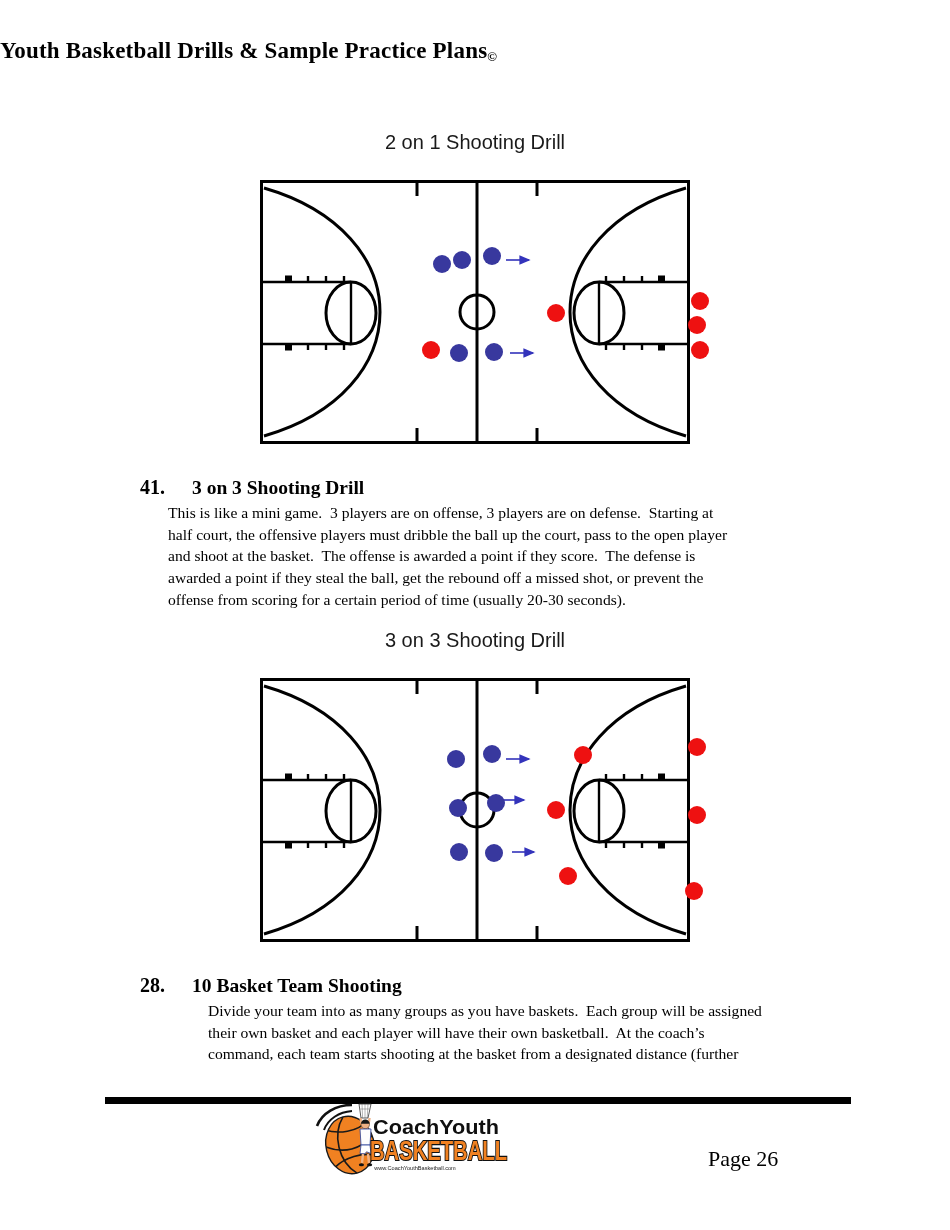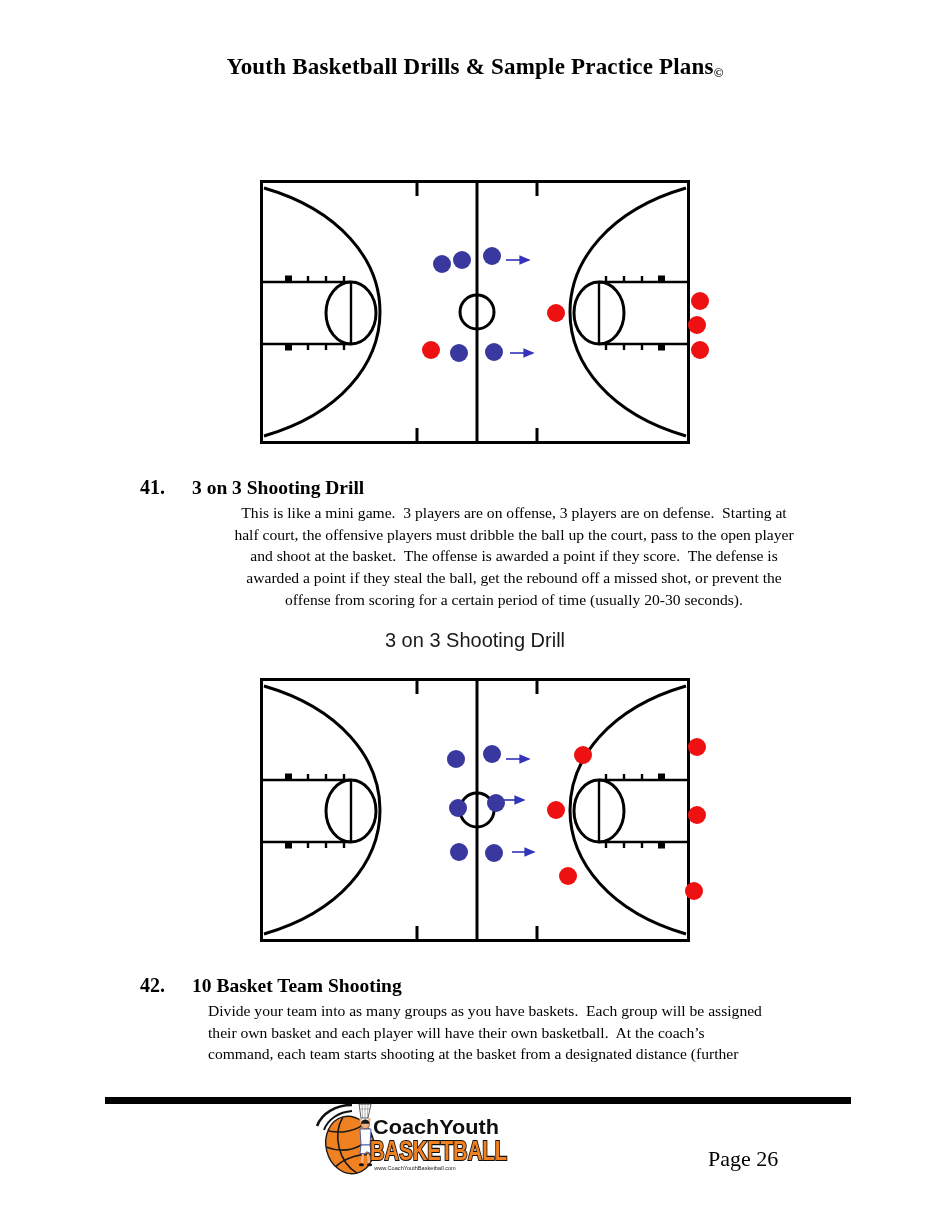--- a/index.html
+++ b/index.html
@@ -1,21 +1,21 @@
 <!DOCTYPE html>
 <html><head>
 <meta charset="utf-8">
 <style>
   html,body{margin:0;padding:0;background:#888;}
   .page{
     position:relative;width:950px;height:1230px;background:#ffffff;
     font-family:"Liberation Serif", serif;color:#000;overflow:hidden;margin:0 auto;
   }
   .doc-title{
-    position:absolute;top:54px;left:0;width:950px;text-align:center;
+    position:absolute;top:38px;left:0;width:950px;text-align:left;
     font-size:23px;font-weight:bold;letter-spacing:.2px;
   }
   .doc-title .copy{font-size:13px;position:relative;top:3px;font-weight:bold;}
   .diagram-caption{
     position:absolute;left:0;width:950px;text-align:center;
     font-family:"Liberation Sans", sans-serif;font-size:20px;color:#1a1a1a;
   }
   #caption-1{top:131px;}
   #caption-2{top:629px;}
   .court-svg{position:absolute;left:260px;width:430px;height:264px;overflow:visible;}
@@ -27,21 +27,21 @@
   .sec-num{position:absolute;left:140px;font-size:20px;font-weight:bold;font-family:Liberation Serif, serif;}
   .sec-head{position:absolute;left:192px;font-size:19.5px;font-weight:bold;}
   #sec41-num{top:476px;}
   #sec41-head{top:477px;}
   #sec42-num{top:974px;}
   #sec42-head{top:975px;}
   .sec-body{
     position:absolute;left:168px;width:692px;font-size:15.6px;line-height:21.7px;
     white-space:pre-wrap;color:#000;
   }
-  #sec41-body{top:502px;text-align:center;}
+  #sec41-body{top:502px;}
   #sec42-body{top:1000px;margin-left:40px;}
   .footer-bar{position:absolute;left:105px;top:1097px;width:746px;height:7px;background:#000;}
   .logo-svg{position:absolute;left:312px;top:1101px;width:200px;height:92px;overflow:visible;}
   .page-number{position:absolute;left:708px;top:1146px;font-size:22px;}
   .defs-holder{position:absolute;width:0;height:0;}
 </style>
 </head>
 <body>
 
 <div class="page">
@@ -77,20 +77,21 @@
         <use href="#court-half"></use>
         <use href="#court-half" transform="translate(430,0) scale(-1,1)"></use>
       </g>
     </defs>
   </svg>
 
   <div class="doc-title">
     <span>Youth Basketball Drills &amp; Sample Practice Plans</span><span class="copy">©</span>
   </div>
 
+  <div id="caption-1" class="diagram-caption">2 on 1 Shooting Drill</div>
 
   <svg id="court-svg-1" class="court-svg" viewBox="0 0 430 264">
     <use href="#court-full"></use>
   <line x1="246" y1="80" x2="269" y2="80" class="pass-arrow" stroke="#3333BB" marker-end="url(#ah)"></line>
       <line x1="250" y1="173" x2="273" y2="173" class="pass-arrow" stroke="#3333BB" marker-end="url(#ah)"></line>
       <circle cx="182" cy="84" r="9" fill="#38389E"></circle>
       <circle cx="202" cy="80" r="9" fill="#38389E"></circle>
       <circle cx="232" cy="76" r="9" fill="#38389E"></circle>
       <circle cx="171" cy="170" r="9" fill="#EE1111"></circle>
       <circle cx="199" cy="173" r="9" fill="#38389E"></circle>
@@ -123,21 +124,21 @@
       <circle cx="199" cy="174" r="9" fill="#38389E"></circle>
       <circle cx="234" cy="175" r="9" fill="#38389E"></circle>
       <circle cx="323" cy="77" r="9" fill="#EE1111"></circle>
       <circle cx="296" cy="132" r="9" fill="#EE1111"></circle>
       <circle cx="308" cy="198" r="9" fill="#EE1111"></circle>
       <circle cx="437" cy="69" r="9" fill="#EE1111"></circle>
       <circle cx="437" cy="137" r="9" fill="#EE1111"></circle>
       <circle cx="434" cy="213" r="9" fill="#EE1111"></circle>
     </svg>
 
-  <div id="sec42-num" class="sec-num">42.</div>
+  <div id="sec42-num" class="sec-num">28.</div>
   <div id="sec42-head" class="sec-head">10 Basket Team Shooting</div>
   <div id="sec42-body" class="sec-body">Divide your team into as many groups as you have baskets.  Each group will be assigned
 their own basket and each player will have their own basketball.  At the coach’s
 command, each team starts shooting at the basket from a designated distance (further</div>
 
   <div class="footer-bar"></div>
 
   <svg class="logo-svg" viewBox="0 0 200 92">
 
     <g>

